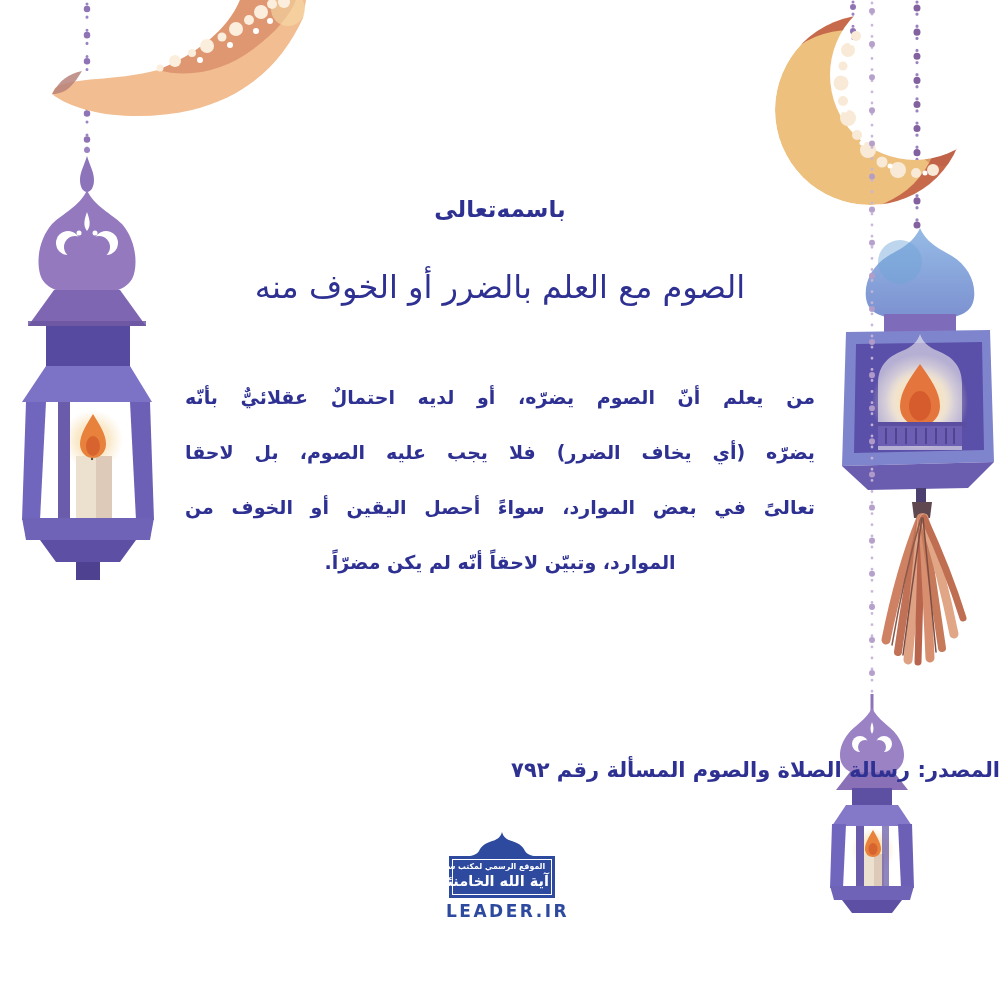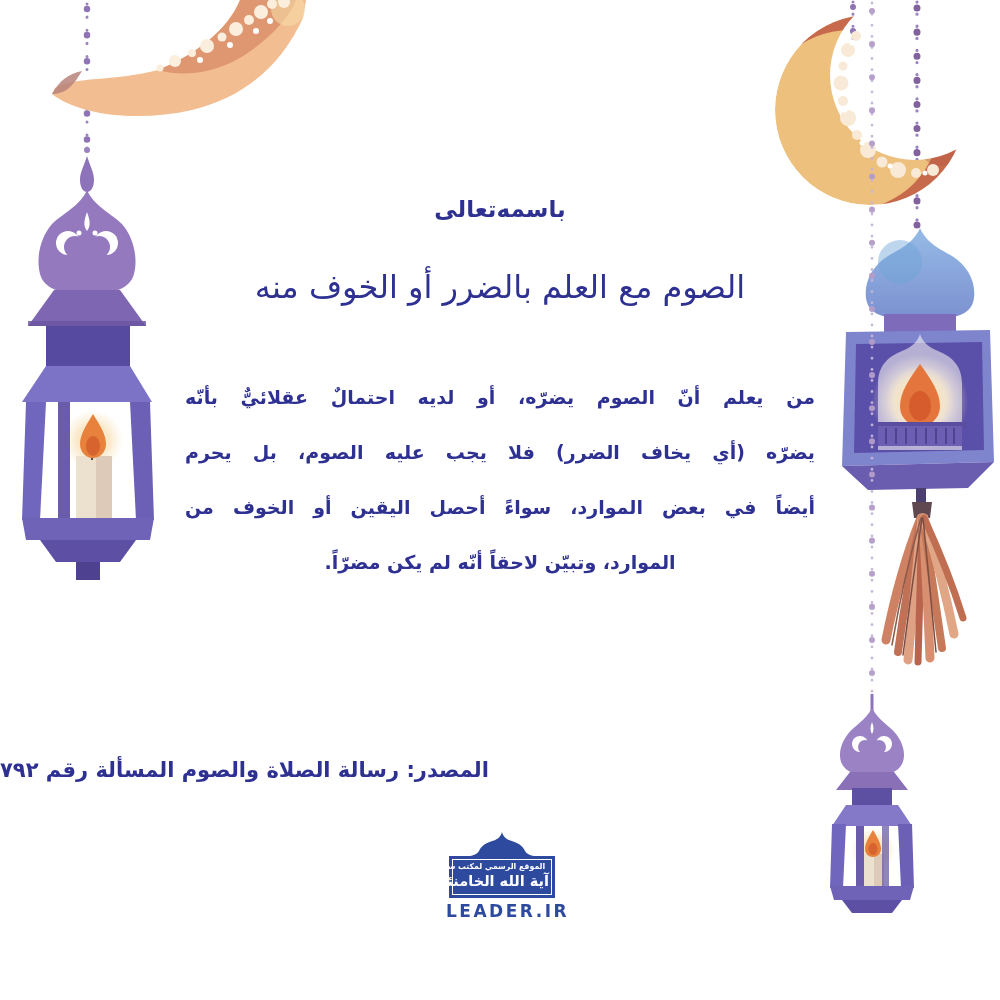--- a/index.html
+++ b/index.html
@@ -9,21 +9,21 @@
   svg.decor{position:absolute;left:0;top:0;z-index:1;}
   .content{position:absolute;left:0;top:0;width:876px;height:1000px;z-index:2;}
   .bismillah{position:absolute;top:196px;left:0;width:1000px;text-align:center;
      direction:rtl;color:#2e3192;font-size:23px;font-weight:bold;}
   .title{position:absolute;top:268px;left:0;width:1000px;text-align:center;
      direction:rtl;color:#2e3192;font-size:32px;font-weight:normal;}
   .body-text{position:absolute;top:370px;left:185px;width:630px;direction:rtl;}
   .body-line{width:630px;height:55px;line-height:55px;color:#2e3192;font-size:19px;
      font-weight:bold;direction:rtl;text-align:justify;text-align-last:justify;white-space:nowrap;}
   .body-line.last{text-align-last:center;white-space:normal;}
-  .source{position:absolute;top:758px;left:0;width:1000px;text-align:left;direction:rtl;
+  .source{position:absolute;top:758px;left:0;width:1000px;text-align:right;direction:rtl;
      color:#2e3192;font-size:21px;font-weight:bold;}
   .logo{position:absolute;left:446px;top:831px;width:112px;z-index:3;}
   .logo-dome{display:block;margin:0 auto;}
   .logo-box{background:#2e4a9e;padding:3px;width:100px;margin:-2px auto 0 auto;position:relative;}
   .logo-box-inner{border:1.5px solid #ffffff;padding:1px 2px 3px 2px;text-align:center;}
   .logo-line1{display:block;color:#ffffff;font-size:8.5px;font-weight:bold;direction:rtl;
      line-height:11px;white-space:nowrap;transform:scale(.92);}
   .logo-line2{display:block;color:#ffffff;font-size:14.5px;font-weight:bold;direction:rtl;
      line-height:19px;white-space:nowrap;}
   .logo-site{margin-top:3px;text-align:left;color:#2e4a9e;font-size:17px;font-weight:bold;
@@ -225,22 +225,22 @@
     <line x1="872" y1="11" x2="872" y2="692" stroke="#b39dca" stroke-width="6" stroke-linecap="round" stroke-dasharray="0.1 33"></line>
   </g>
 </svg>
 
 <div class="content">
   <div class="bismillah">باسمه‌تعالى</div>
   <div class="title">الصوم مع العلم بالضرر أو الخوف منه</div>
 
   <div class="body-text">
     <div class="body-line">من يعلم أنّ الصوم يضرّه، أو لديه احتمالٌ عقلائيٌّ بأنّه</div>
-    <div class="body-line">يضرّه (أي يخاف الضرر) فلا يجب عليه الصوم، بل يحرم</div>
-    <div class="body-line">أيضاً في بعض الموارد، سواءً أحصل اليقين أو الخوف من</div>
+    <div class="body-line">يضرّه (أي يخاف الضرر) فلا يجب عليه الصوم، بل لاحقا</div>
+    <div class="body-line">تعالىً في بعض الموارد، سواءً أحصل اليقين أو الخوف من</div>
     <div class="body-line last">الموارد، وتبيّن لاحقاً أنّه لم يكن مضرّاً.</div>
   </div>
 
   <div class="source">المصدر: رسالة الصلاة والصوم المسألة رقم ٧٩٢</div>
 
   <div class="logo">
     <svg class="logo-dome" width="70" height="27" viewBox="0 0 70 27">
       <path d="M35,1 C33.5,7 29,9 24.5,10.3 C17,12.5 14,16 12,20 C10,23.5 5.5,24.5 1.5,25.5 L1.5,27 L68.5,27 L68.5,25.5
                C64.5,24.5 60,23.5 58,20 C56,16 53,12.5 45.5,10.3 C41,9 36.5,7 35,1 Z" fill="#2e4a9e"></path>
     </svg>

